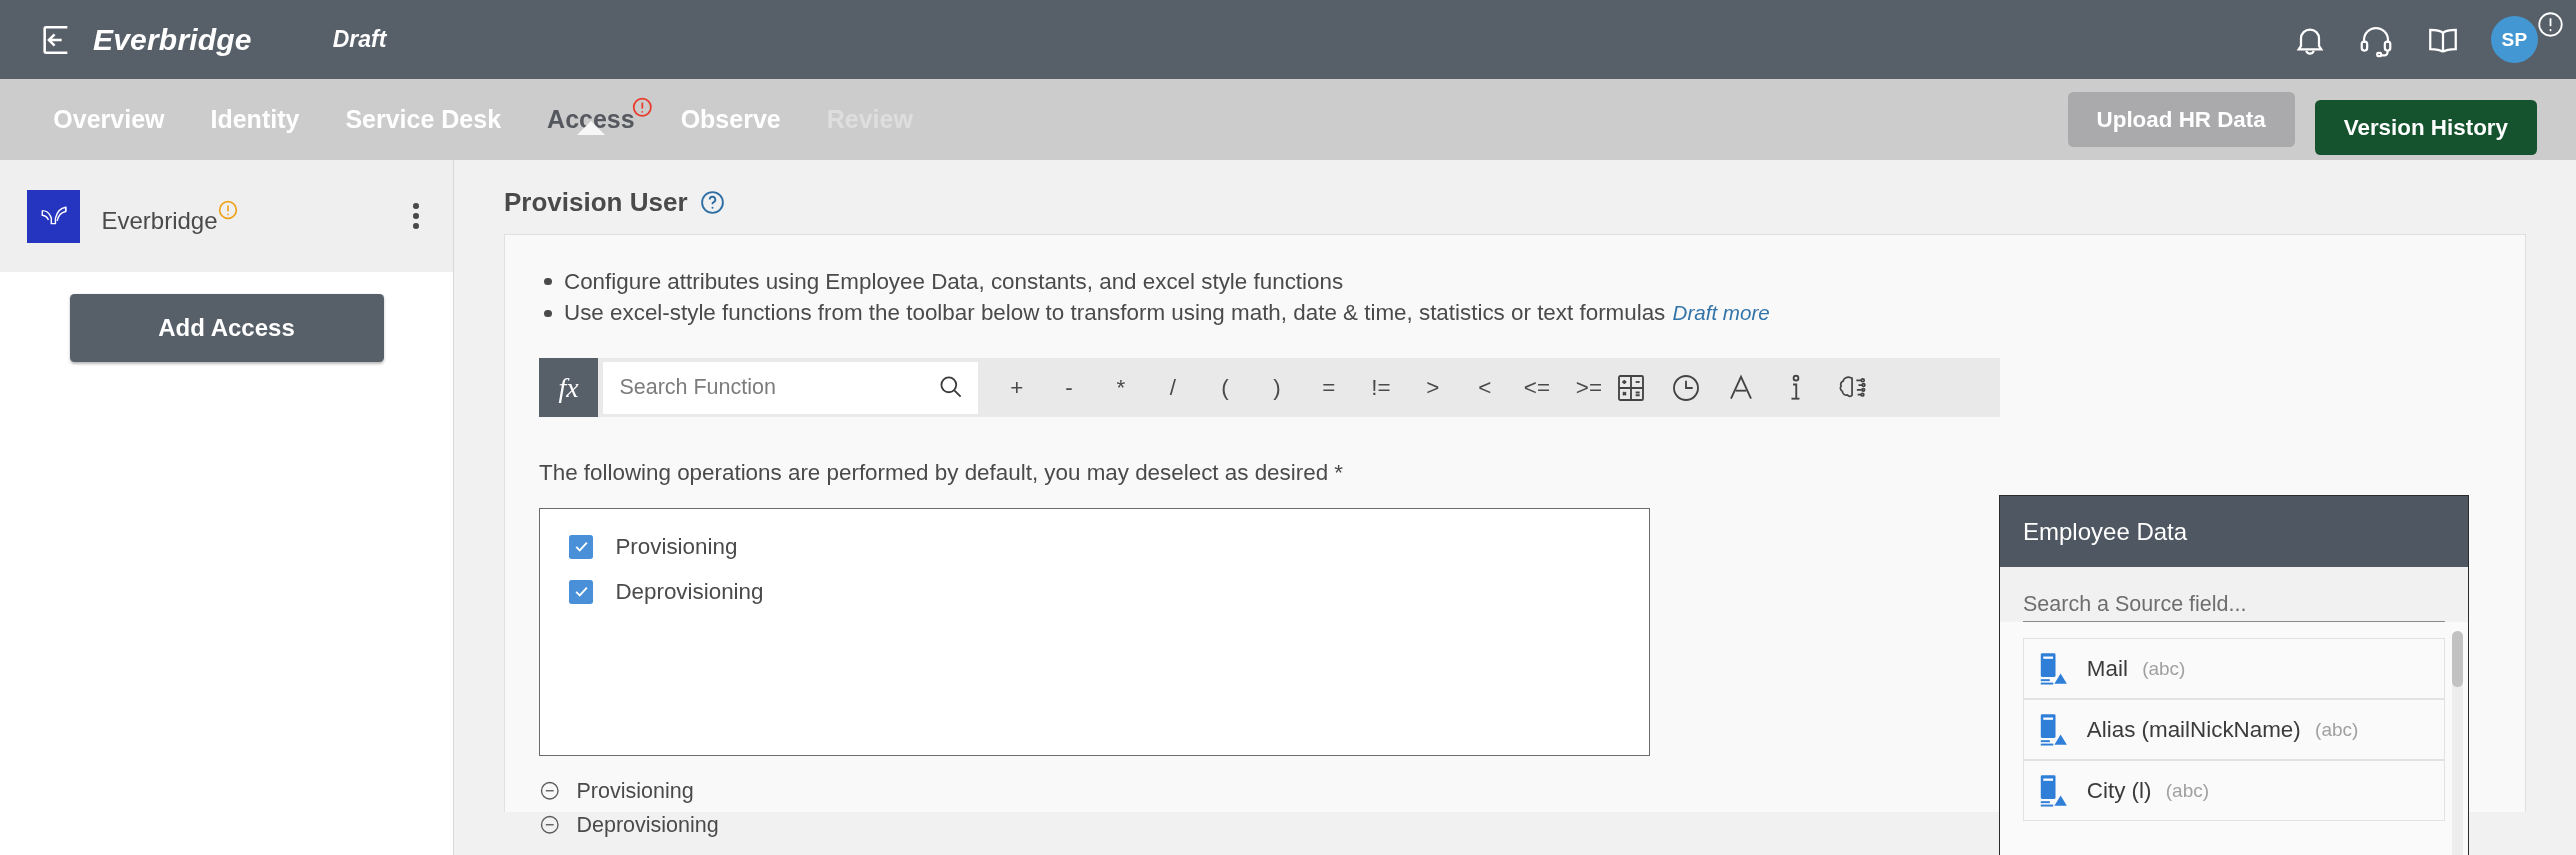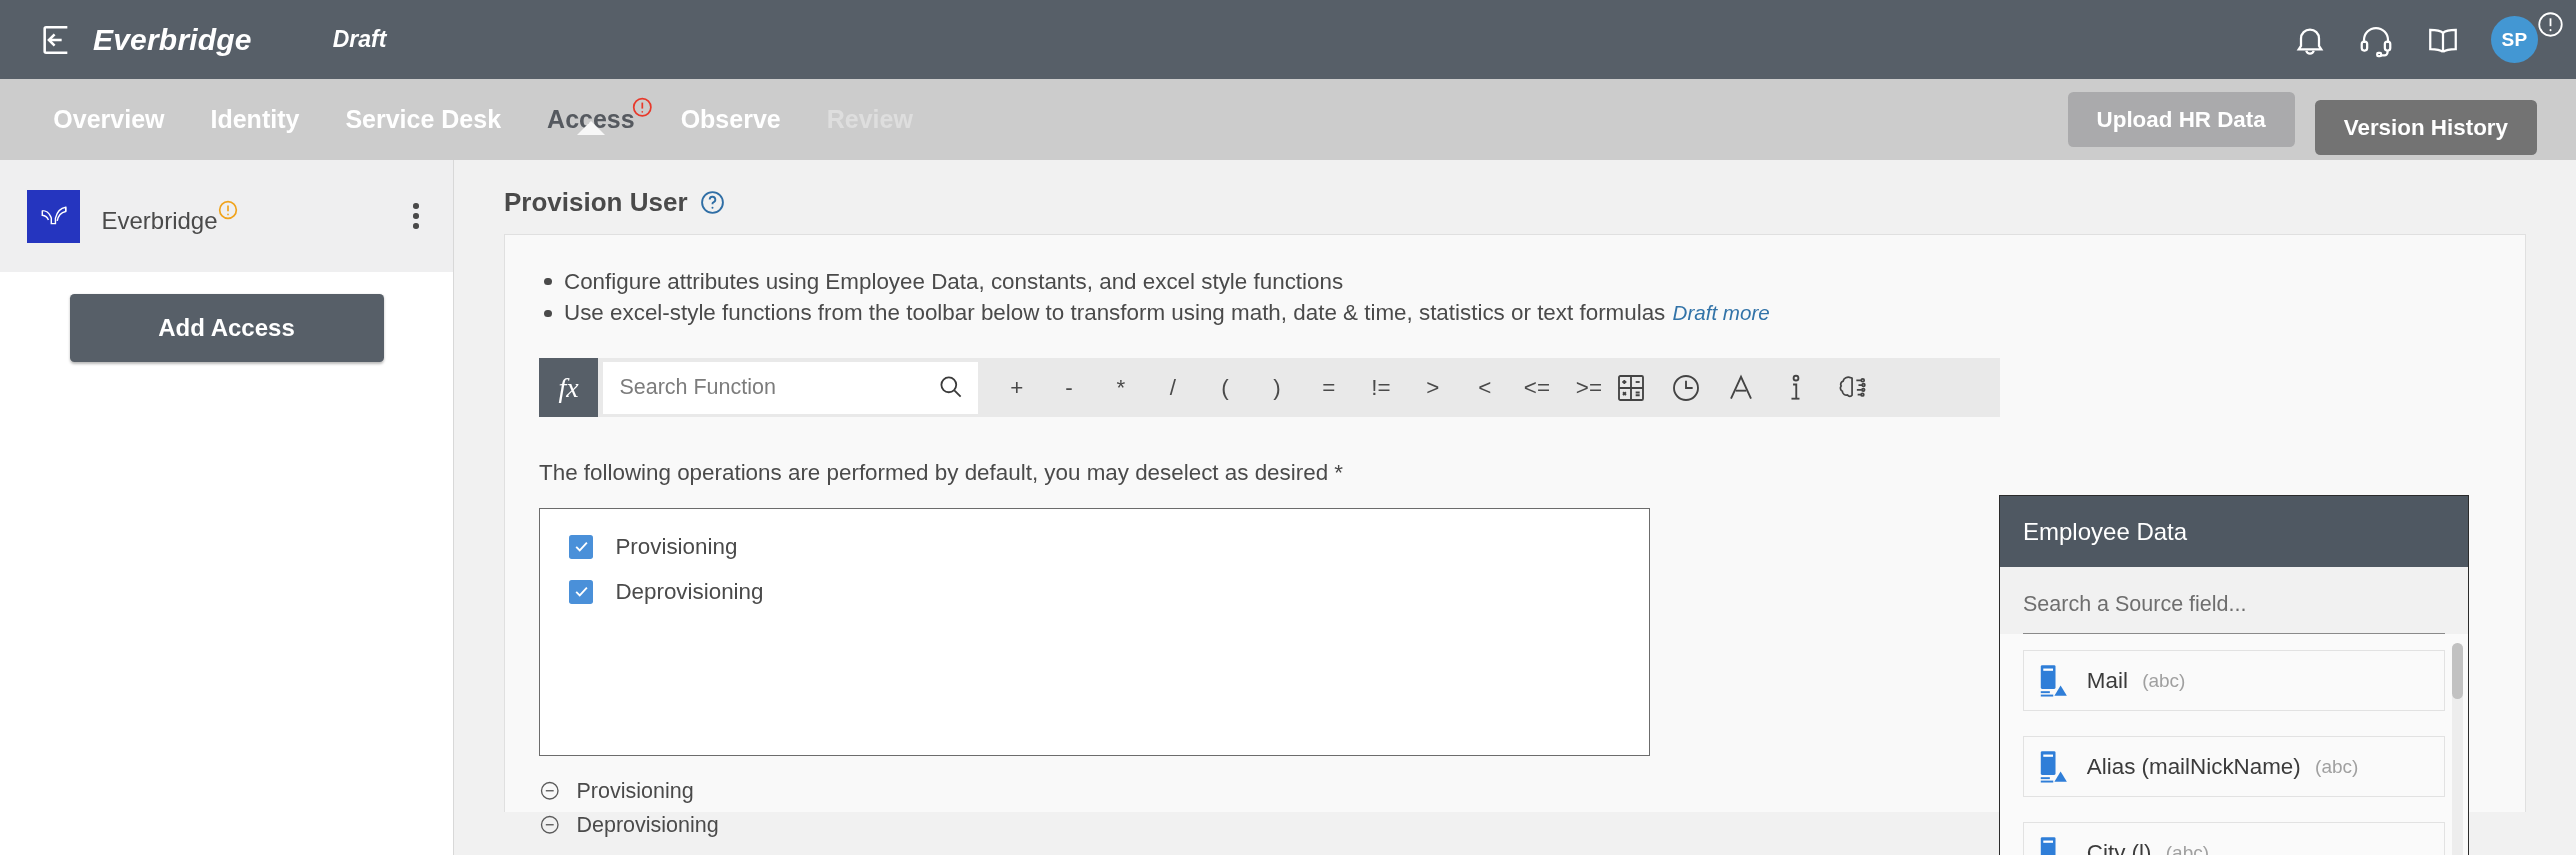--- a/index.html
+++ b/index.html
@@ -102,21 +102,21 @@
   }
   .btn {
     border: none; border-radius: 5.4px;
     color: #fff; font-size: 22.4px; font-weight: bold;
     padding: 14.3px 29px;
     cursor: pointer;
     font-family: "Liberation Sans", sans-serif;
     white-space: nowrap;
   }
   .btn-upload { background: #aaaaac; }
-  .btn-version { background: #737373; margin-top: 16px; }
+  .btn-version { background: #14532d; margin-top: 16px; }
 
   
   .content {
     display: flex;
     height: calc(855px - 79px - 81px);
   }
 
   
   .sidebar {
     width: 454px;
@@ -317,36 +317,36 @@
     flex: 0 0 auto;
   }
   .emp-search {
     width: 100%;
     border: none;
     border-bottom: 0.9px solid #8a8a8a;
     background: transparent;
     outline: none;
     font-size: 21.5px;
     color: #4a4a4a;
-    padding-bottom: 16px;
+    padding-bottom: 4px;
     font-family: "Liberation Sans", sans-serif;
   }
   .emp-search::placeholder { color: #6e6e6e; }
   .emp-list {
     flex: 1;
     padding: 16px 23px 0 23px;
     position: relative;
     overflow: hidden;
   }
   .emp-item {
     border: 0.9px solid #e2e2e2;
     background: #fafafa;
     display: flex; align-items: center;
     padding: 12.5px 14.3px;
-    margin-bottom: 25px;
+    margin-bottom: 0;
     cursor: pointer;
   }
   .emp-item-icon { width: 30.5px; height: 34px; flex: 0 0 30.5px; display:block; }
   .emp-item-label { font-size: 22.4px; color: #3b3b3b; margin-left: 18px; white-space: nowrap; }
   .emp-item-type { font-size: 19px; color: #a0a0a0; margin-left: 14.3px; }
   .emp-scroll-track {
     position: absolute;
     right: 5.4px; top: 9px; bottom: 0;
     width: 10.8px;
     background: #ededed;

